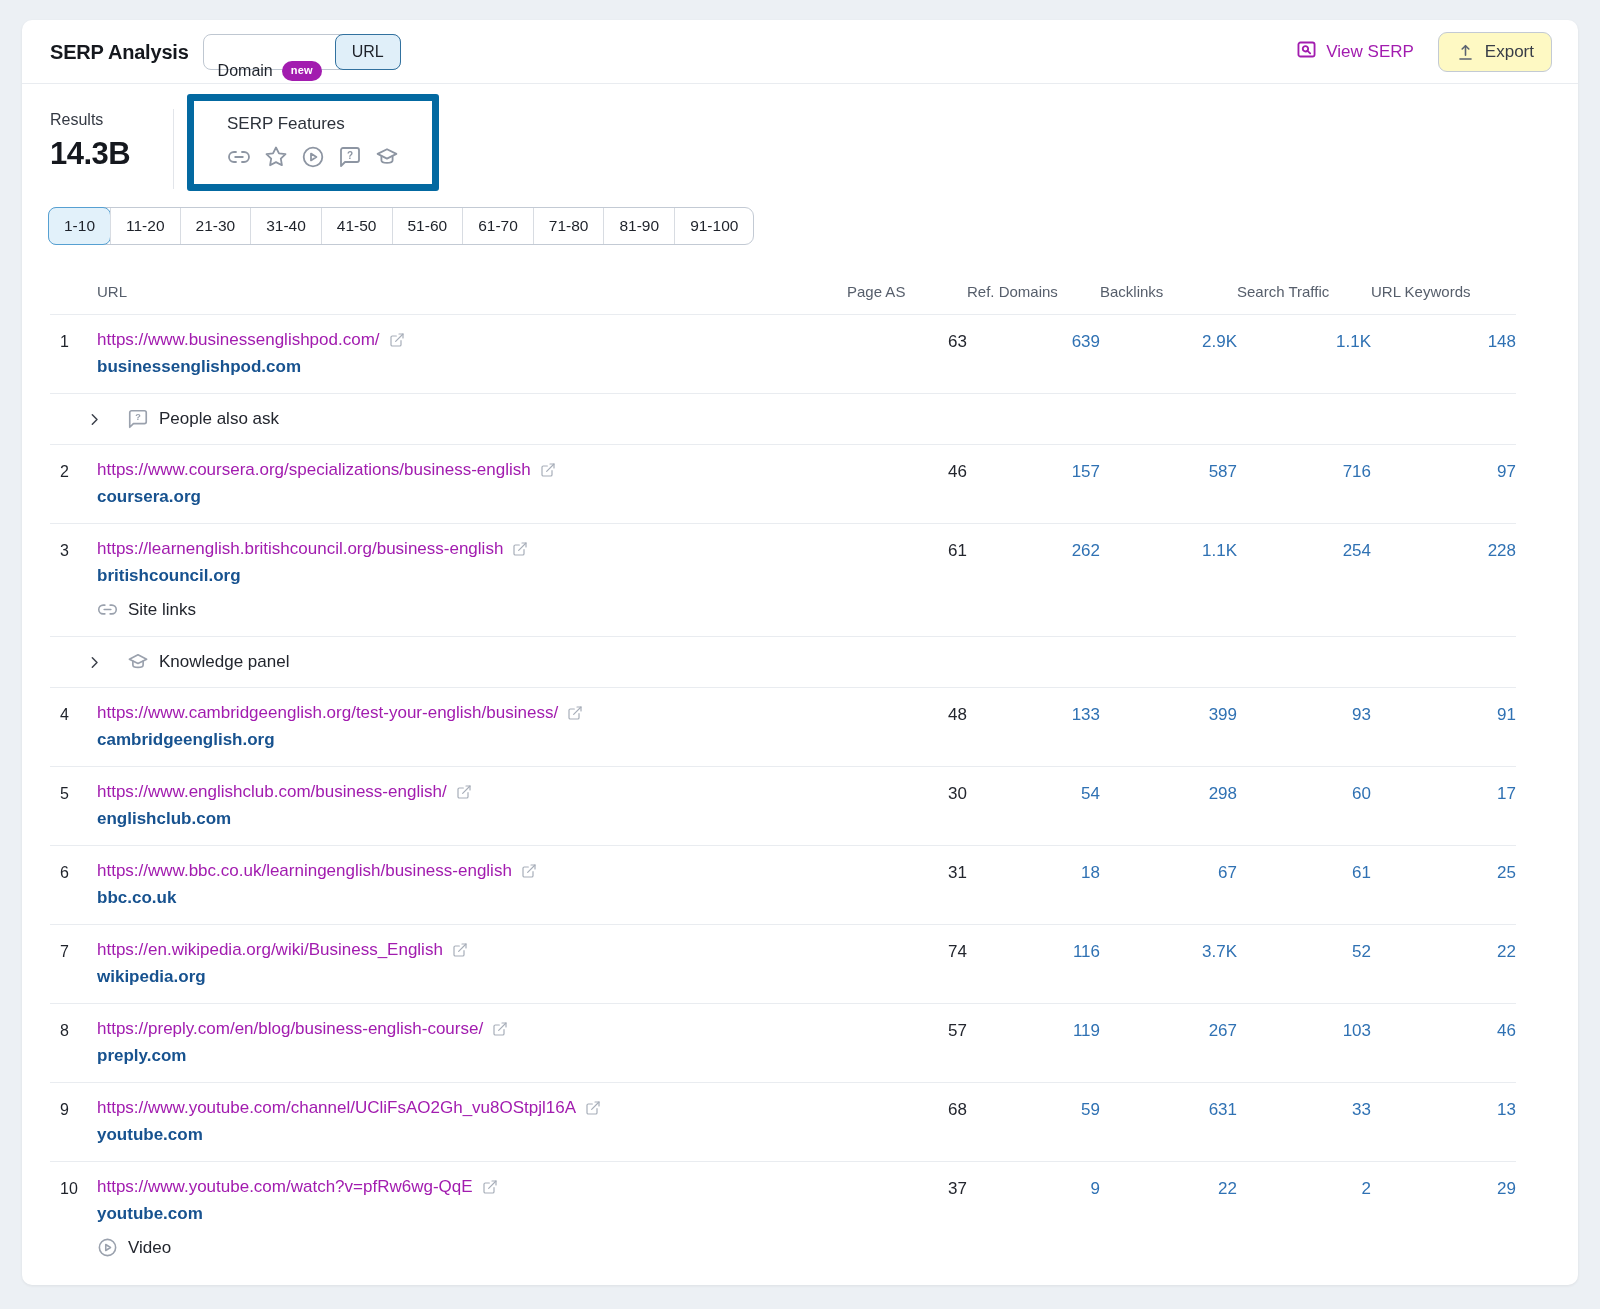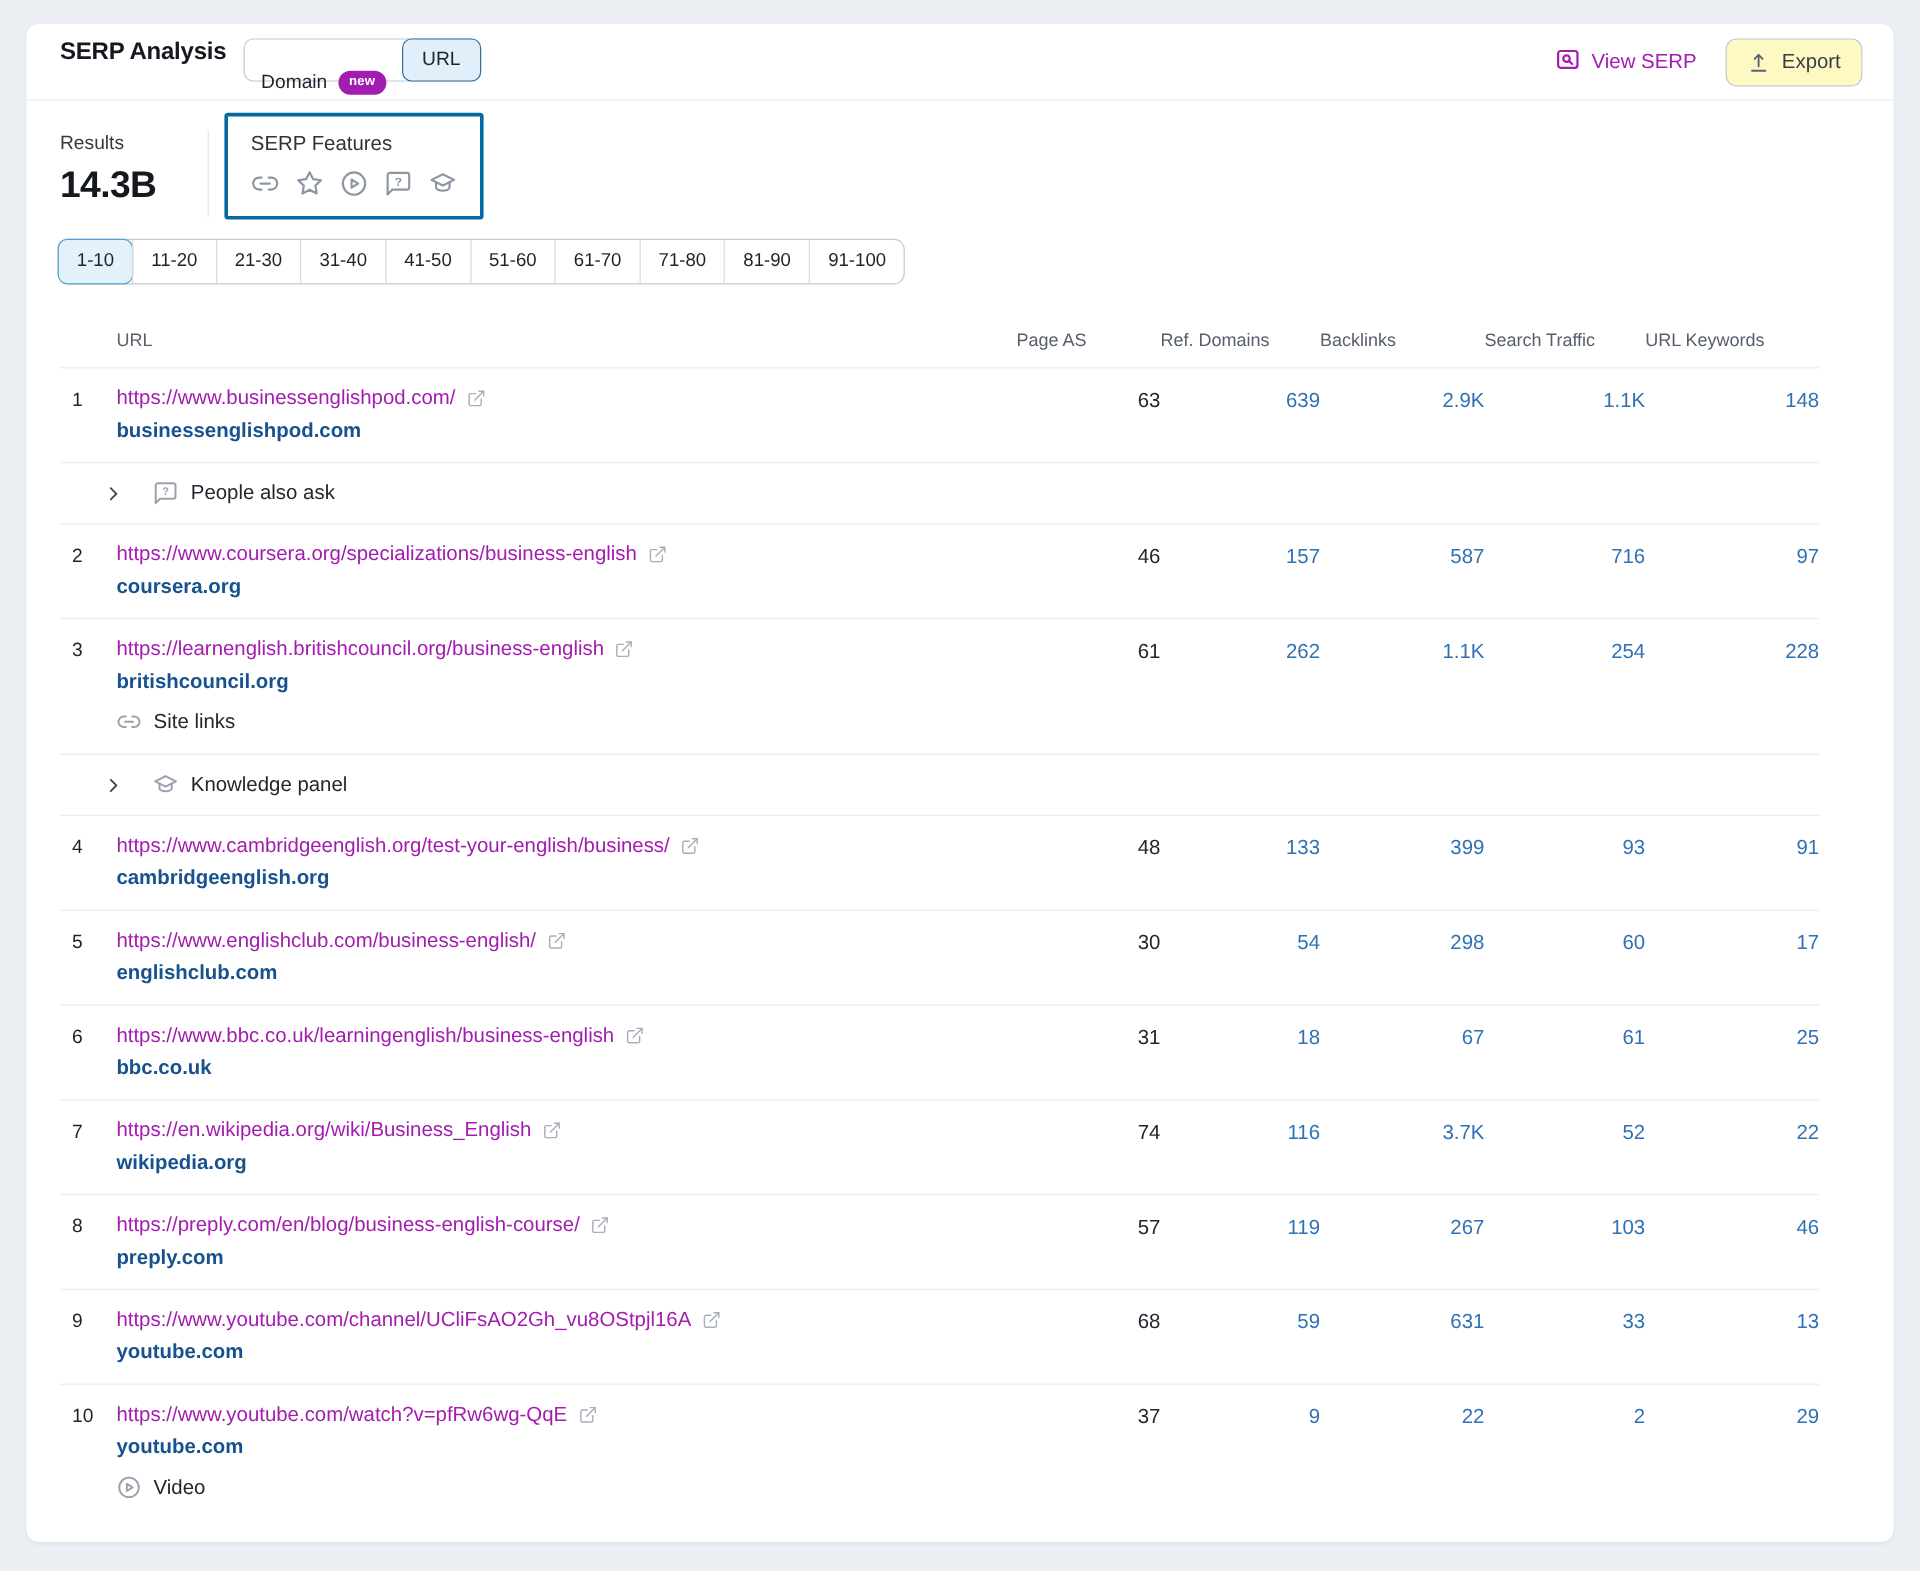--- a/index.html
+++ b/index.html
@@ -11,21 +11,21 @@
     color:#1e222a;
   }
   .card {
     margin:20px 22px; background:#fff; border-radius:10px;
     box-shadow:0 1px 3px rgba(24,28,35,.07);
     min-height:1265px;
   }
 
   
   .card-header {
-    display:flex; 
+    display:flex; align-items:center;
     padding:12px 26px 11px 28px;
     border-bottom:1px solid #e9ecf0;
   }
   .page-title { font-size:20px; font-weight:700; color:#15181e; letter-spacing:-.2px; }
   .toggle {
     display:flex; align-items:stretch; margin-left:14px;
     border:1px solid #bfc7d1; border-radius:8px; background:#fff; height:36px;
   }
   .seg {
     display:flex; align-items:center; gap:9px; padding:0 14px;
@@ -52,22 +52,22 @@
   }
   .export-btn svg { width:19px; height:19px; color:#5a6270; }
 
   
   .stats { display:flex; align-items:flex-start; padding:10px 28px 0; }
   .results-block { padding-top:17px; width:123px; }
   .results-label { font-size:16px; color:#343943; }
   .results-value { margin-top:7px; font-size:31px; font-weight:700; color:#15181e; letter-spacing:-.5px; }
   .v-divider { width:1px; background:#e2e5ea; align-self:stretch; margin-top:15px; margin-bottom:2px; }
   .features-box {
-    margin-left:13px; border:3px solid #0369a1; border-radius:3px;
-    padding:13px 19px 15px;
+    margin-left:13px; border:7px solid #0369a1; border-radius:3px;
+    padding:13px 33px 15px;
   }
   .features-label { font-size:17px; color:#2d323b; }
   .features-icons { display:flex; gap:13px; margin-top:11px; color:#8d95a2; }
   .features-icons .fi { display:flex; cursor:pointer; }
   .features-icons svg { width:24px; height:24px; }
 
   
   .pagination {
     display:inline-flex; margin:16px 0 0 26px;
     border:1px solid #c3cad4; border-radius:9px; height:38px; background:#fff;

